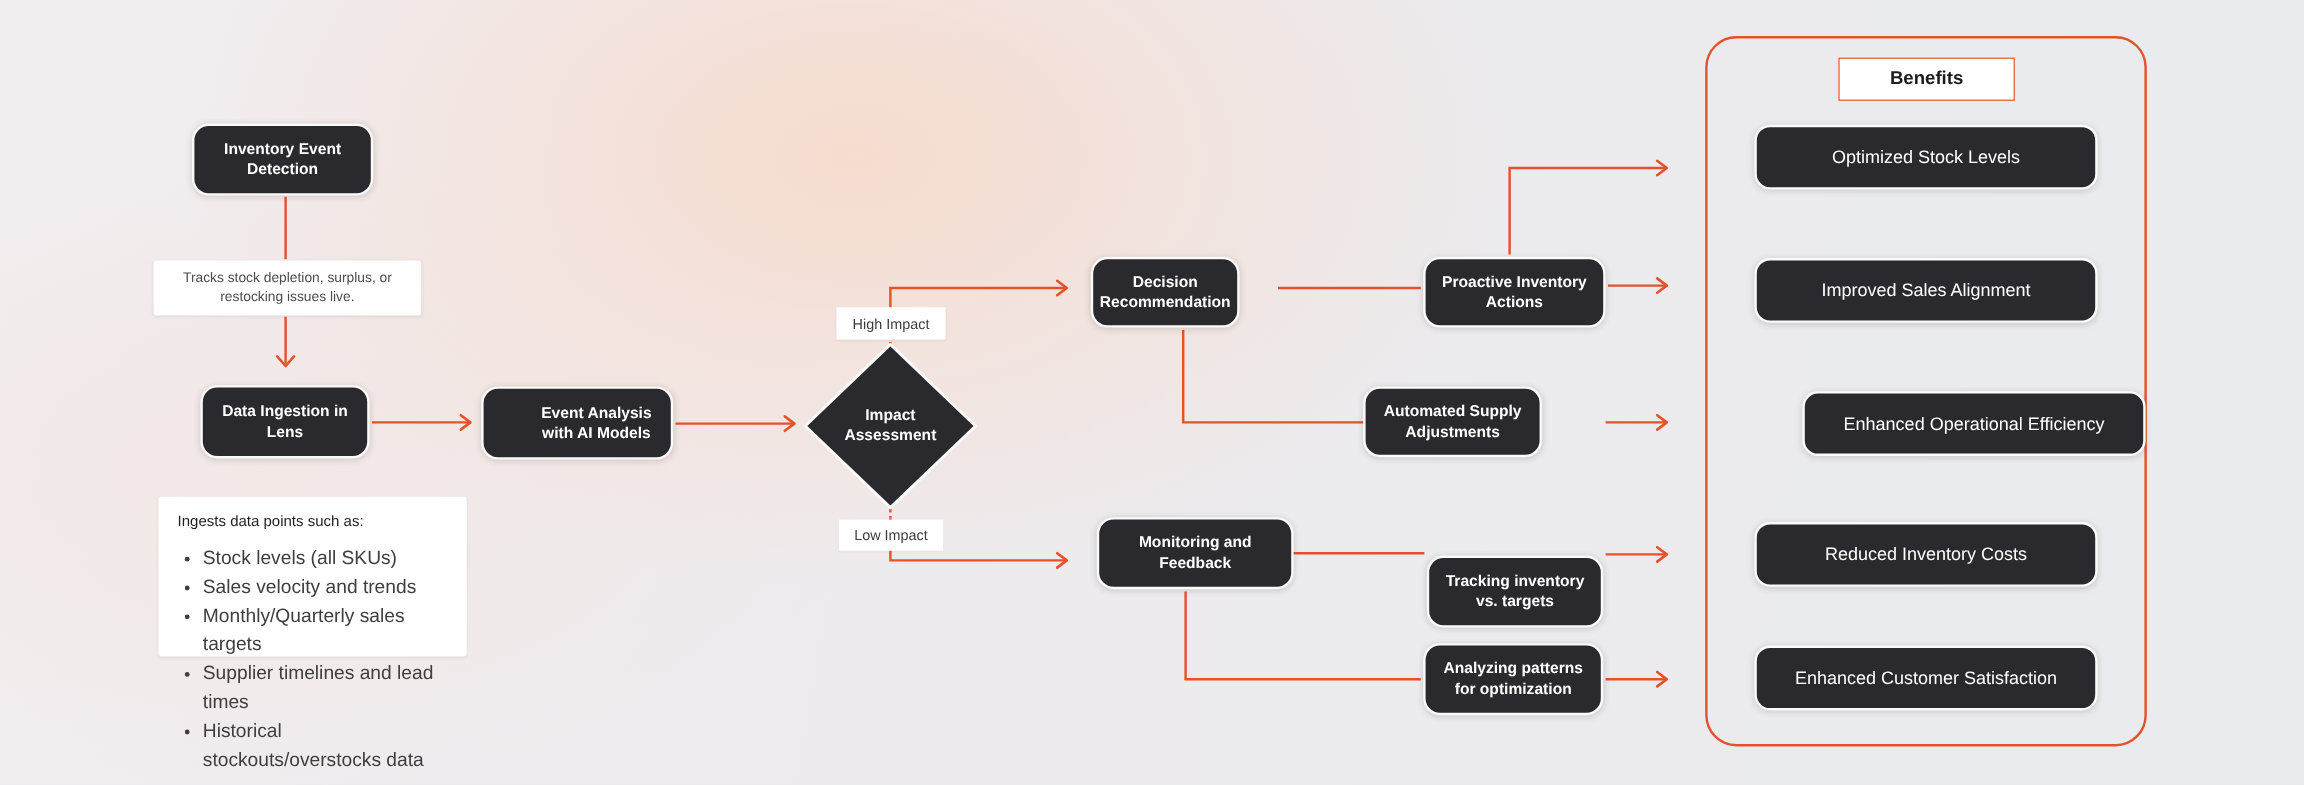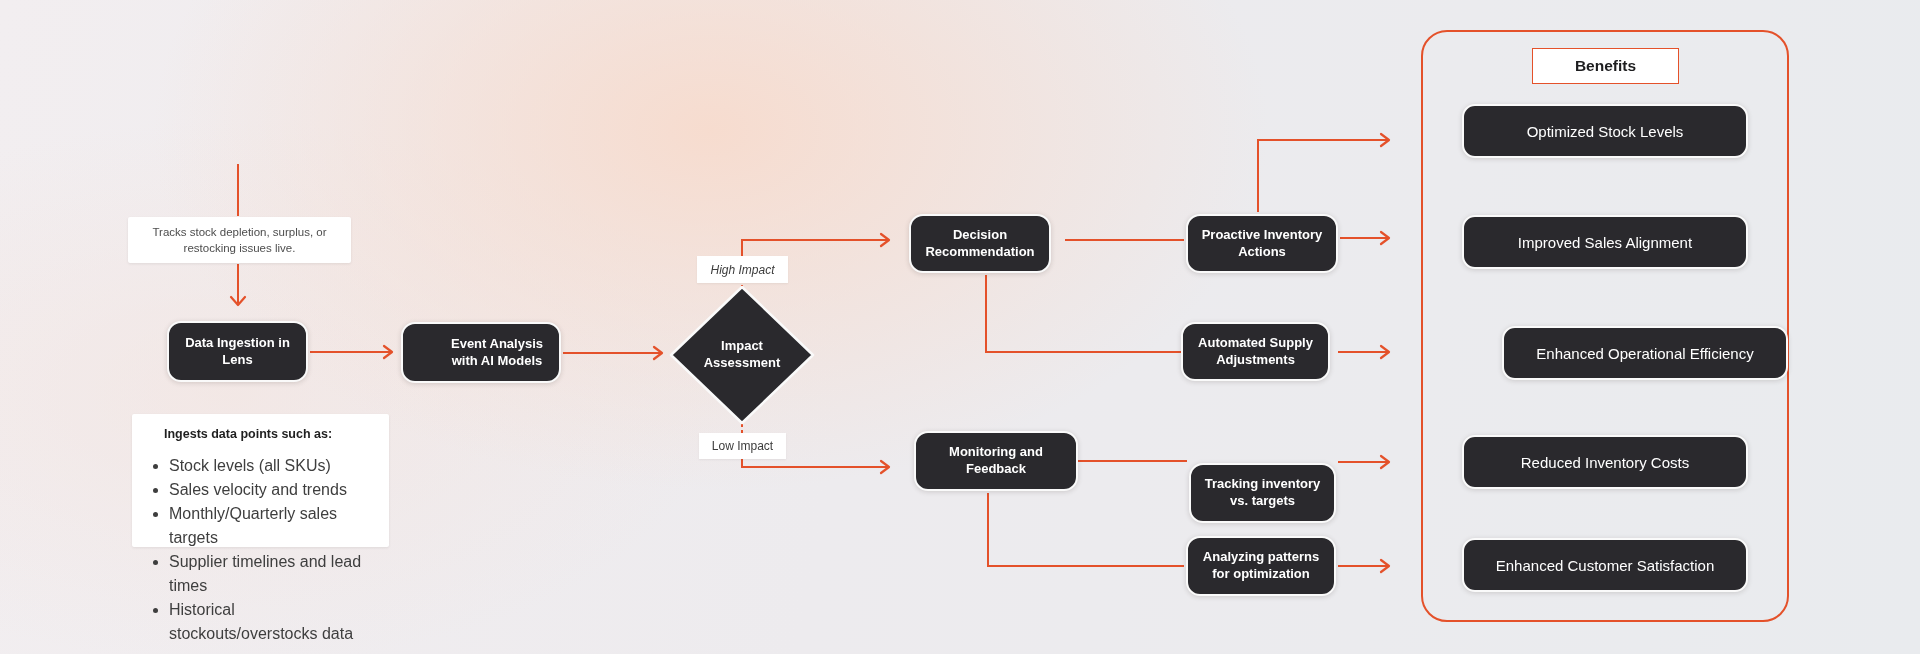--- a/index.html
+++ b/index.html
@@ -35,21 +35,21 @@
   }
   .branch-label{
     position:absolute;background:#fff;color:#3c3c3c;font-size:12px;
     display:flex;align-items:center;justify-content:center;text-align:center;
     box-shadow:0 1px 2px rgba(0,0,0,.06);
   }
   .ingests-note{
     position:absolute;background:#fff;box-sizing:border-box;
     padding:13px 16px;box-shadow:0 1px 3px rgba(0,0,0,.08);border-radius:2px;
   }
-  .ingests-title{font-size:12.5px;font-weight:bold;color:#1f1f1f;margin-left:16px;}
+  .ingests-title{font-size:12.5px;font-weight:normal;color:#1f1f1f;}
   .ingests-list{margin:13px 0 0;padding-left:21px;font-size:16px;color:#3e3e3e;line-height:1.5;}
   .benefits-container{
     position:absolute;border:2px solid var(--accent,#e4512a);border-radius:26px;
     box-sizing:border-box;background:transparent;
   }
   .benefits-title{
     position:absolute;background:#fff;border:1.5px solid var(--accent,#e4512a);
     color:#1d1d1f;font-weight:bold;font-size:15.5px;box-sizing:border-box;
     display:flex;align-items:center;justify-content:center;
   }
@@ -93,36 +93,39 @@
     <path class="arrowhead" d="M881,461 L889,467 L881,473"></path>
     <path class="arrowhead" d="M1381,134 L1389,140 L1381,146"></path>
     <path class="arrowhead" d="M1381,232 L1389,238 L1381,244"></path>
     <path class="arrowhead" d="M1381,346 L1389,352 L1381,358"></path>
     <path class="arrowhead" d="M1381,456 L1389,462 L1381,468"></path>
     <path class="arrowhead" d="M1381,560 L1389,566 L1381,572"></path>
 
     <polygon class="diamond-shape" points="742,287 813,355 742,423 671,355"></polygon>
   </svg>
 
+  <div class="node" style="left:160px;top:103px;width:151px;height:60px;">
+    <span>Inventory Event Detection</span>
+  </div>
   <div class="node" style="left:167px;top:321px;width:141px;height:61px;">
     <span>Data Ingestion in Lens</span>
   </div>
   <div class="node" style="left:401px;top:322px;width:160px;height:61px;padding-left:40px;">
     <span>Event Analysis with AI Models</span>
   </div>
   <div class="diamond-label" style="left:682px;top:327px;width:120px;height:56px;">
     <span>Impact Assessment</span>
   </div>
-  <div class="node" style="left:909px;top:214px;width:142px;height:59px;">
+  <div class="node" style="left:909px;top:214px;width:124px;height:59px;">
     <span>Decision Recommendation</span>
   </div>
   <div class="node" style="left:1186px;top:214px;width:152px;height:59px;">
     <span>Proactive Inventory Actions</span>
   </div>
-  <div class="node" style="left:1181px;top:322px;width:149px;height:59px;">
+  <div class="node" style="left:1136px;top:322px;width:149px;height:59px;">
     <span>Automated Supply Adjustments</span>
   </div>
   <div class="node" style="left:914px;top:431px;width:164px;height:60px;">
     <span>Monitoring and Feedback</span>
   </div>
   <div class="node" style="left:1189px;top:431px;width:147px;height:60px;margin-top:32px;">
     <span>Tracking inventory vs. targets</span>
   </div>
   <div class="node" style="left:1186px;top:536px;width:150px;height:60px;">
     <span>Analyzing patterns for optimization</span>
@@ -136,21 +139,21 @@
     <div class="ingests-title">Ingests data points such as:</div>
     <ul class="ingests-list">
       <li>Stock levels (all SKUs)</li>
       <li>Sales velocity and trends</li>
       <li>Monthly/Quarterly sales targets</li>
       <li>Supplier timelines and lead times</li>
       <li>Historical stockouts/overstocks data</li>
     </ul>
   </div>
 
-  <div class="branch-label" style="left:697px;top:256px;width:91px;height:27px;font-style:italic;">
+  <div class="branch-label" style="left:697px;top:256px;width:91px;height:27px;">
     <span>High Impact</span>
   </div>
   <div class="branch-label" style="left:699px;top:433px;width:87px;height:26px;">
     <span>Low Impact</span>
   </div>
 
   <div class="benefits-container" style="left:1421px;top:30px;width:368px;height:592px;"></div>
   <div class="benefits-title" style="left:1532px;top:48px;width:147px;height:36px;">
     <span>Benefits</span>
   </div>

